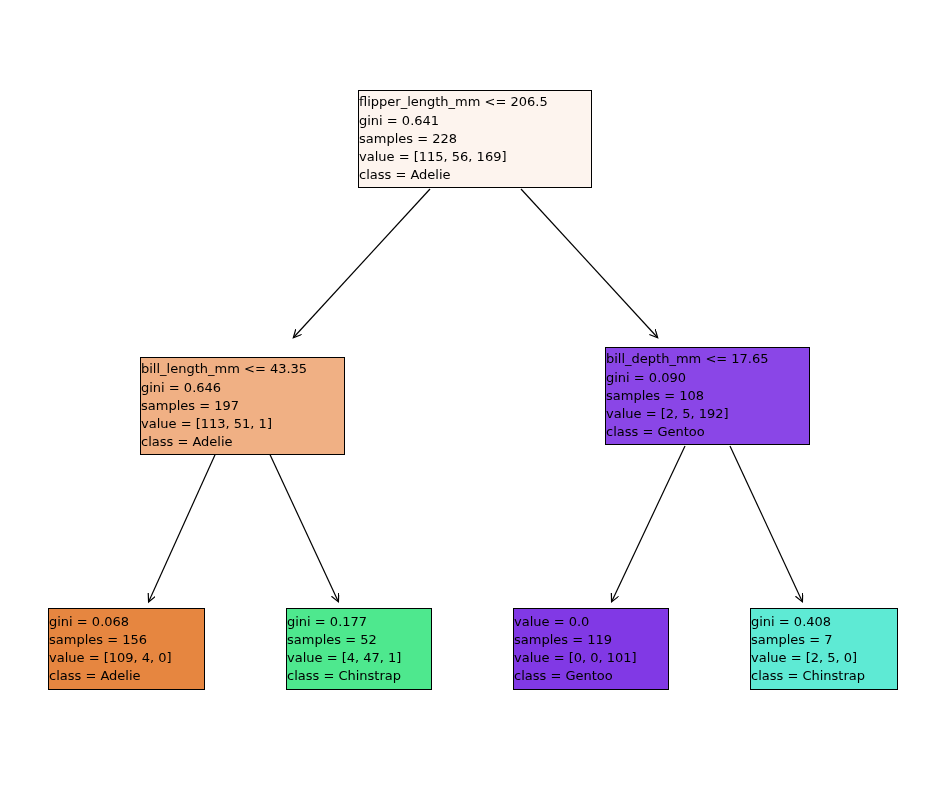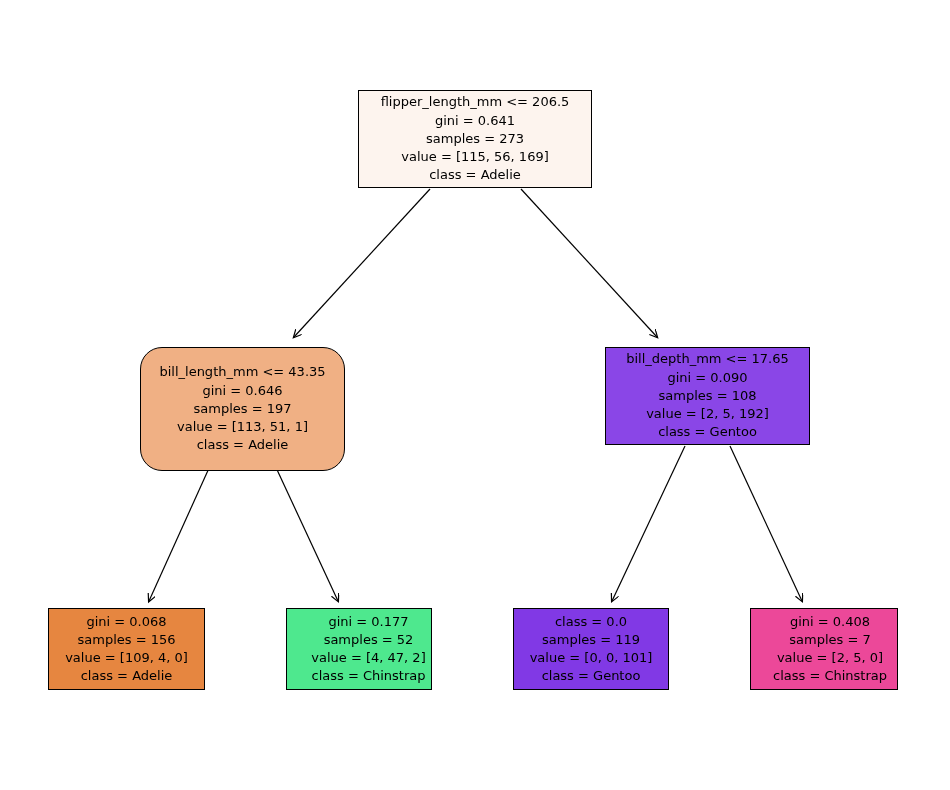--- a/index.html
+++ b/index.html
@@ -22,33 +22,33 @@
     width: 950px;
     height: 790px;
   }
   .node {
     position: absolute;
     box-sizing: border-box;
     border: 1.3px solid #000000;
     display: flex;
     flex-direction: column;
     justify-content: center;
-    align-items: center;
+    align-items: flex-start;
     text-align: center;
     font-size: 13px;
     line-height: 18.2px;
     color: #000000;
     white-space: nowrap;
   }
   
   .node-root          { left: 358px; top:  90px; width: 234px; height: 98px; }
-  .node-internal-left { left: 140px; top: 347px; width: 205px; height: 124px; border-radius: 22px; }
+  .node-internal-left { left: 140px; top: 357px; width: 205px; height: 98px; }
   .node-internal-right{ left: 605px; top: 347px; width: 205px; height: 98px; }
   .node-leaf-1        { left:  48px; top: 608px; width: 157px; height: 82px; }
-  .node-leaf-2        { left: 286px; top: 608px; width: 146px; height: 82px; padding-left: 19px; }
+  .node-leaf-2        { left: 286px; top: 608px; width: 146px; height: 82px; }
   .node-leaf-3        { left: 513px; top: 608px; width: 156px; height: 82px; }
   .node-leaf-4        { left: 750px; top: 608px; width: 148px; height: 82px; }
 </style>
 </head>
 <body>
 
 <div class="figure">
 
   <svg class="edges-layer" width="950" height="790" viewBox="0 0 950 790" xmlns="http://www.w3.org/2000/svg">
     <defs>
@@ -60,21 +60,21 @@
     <line x1="521" y1="189" x2="657" y2="337" stroke="#000000" stroke-width="1.2" marker-end="url(#arrowhead)"></line>
     <line x1="219" y1="446" x2="149" y2="601" stroke="#000000" stroke-width="1.2" marker-end="url(#arrowhead)"></line>
     <line x1="266" y1="446" x2="338" y2="601" stroke="#000000" stroke-width="1.2" marker-end="url(#arrowhead)"></line>
     <line x1="685" y1="446" x2="612" y2="601" stroke="#000000" stroke-width="1.2" marker-end="url(#arrowhead)"></line>
     <line x1="730" y1="446" x2="802" y2="601" stroke="#000000" stroke-width="1.2" marker-end="url(#arrowhead)"></line>
   </svg>
 
   <div class="node node-root" style="background-color: rgb(253, 244, 238);">
     <div>flipper_length_mm &lt;= 206.5</div>
     <div>gini = 0.641</div>
-    <div>samples = 273</div>
+    <div>samples = 228</div>
     <div>value = [115, 56, 169]</div>
     <div>class = Adelie</div>
   </div>
 
   <div class="node node-internal-left" style="background-color: rgb(240, 176, 132);">
     <div>bill_length_mm &lt;= 43.35</div>
     <div>gini = 0.646</div>
     <div>samples = 197</div>
     <div>value = [113, 51, 1]</div>
     <div>class = Adelie</div>
@@ -91,31 +91,31 @@
   <div class="node node-leaf-1" style="background-color: rgb(230, 134, 64);">
     <div>gini = 0.068</div>
     <div>samples = 156</div>
     <div>value = [109, 4, 0]</div>
     <div>class = Adelie</div>
   </div>
 
   <div class="node node-leaf-2" style="background-color: rgb(78, 232, 142);">
     <div>gini = 0.177</div>
     <div>samples = 52</div>
-    <div>value = [4, 47, 2]</div>
+    <div>value = [4, 47, 1]</div>
     <div>class = Chinstrap</div>
   </div>
 
   <div class="node node-leaf-3" style="background-color: rgb(129, 57, 229);">
-    <div>class = 0.0</div>
+    <div>value = 0.0</div>
     <div>samples = 119</div>
     <div>value = [0, 0, 101]</div>
     <div>class = Gentoo</div>
   </div>
 
-  <div class="node node-leaf-4" style="background-color: #ec4899; padding-left: 12px;">
+  <div class="node node-leaf-4" style="background-color: #5eead4;">
     <div>gini = 0.408</div>
     <div>samples = 7</div>
     <div>value = [2, 5, 0]</div>
     <div>class = Chinstrap</div>
   </div>
 
 </div>
 
 </body></html>

